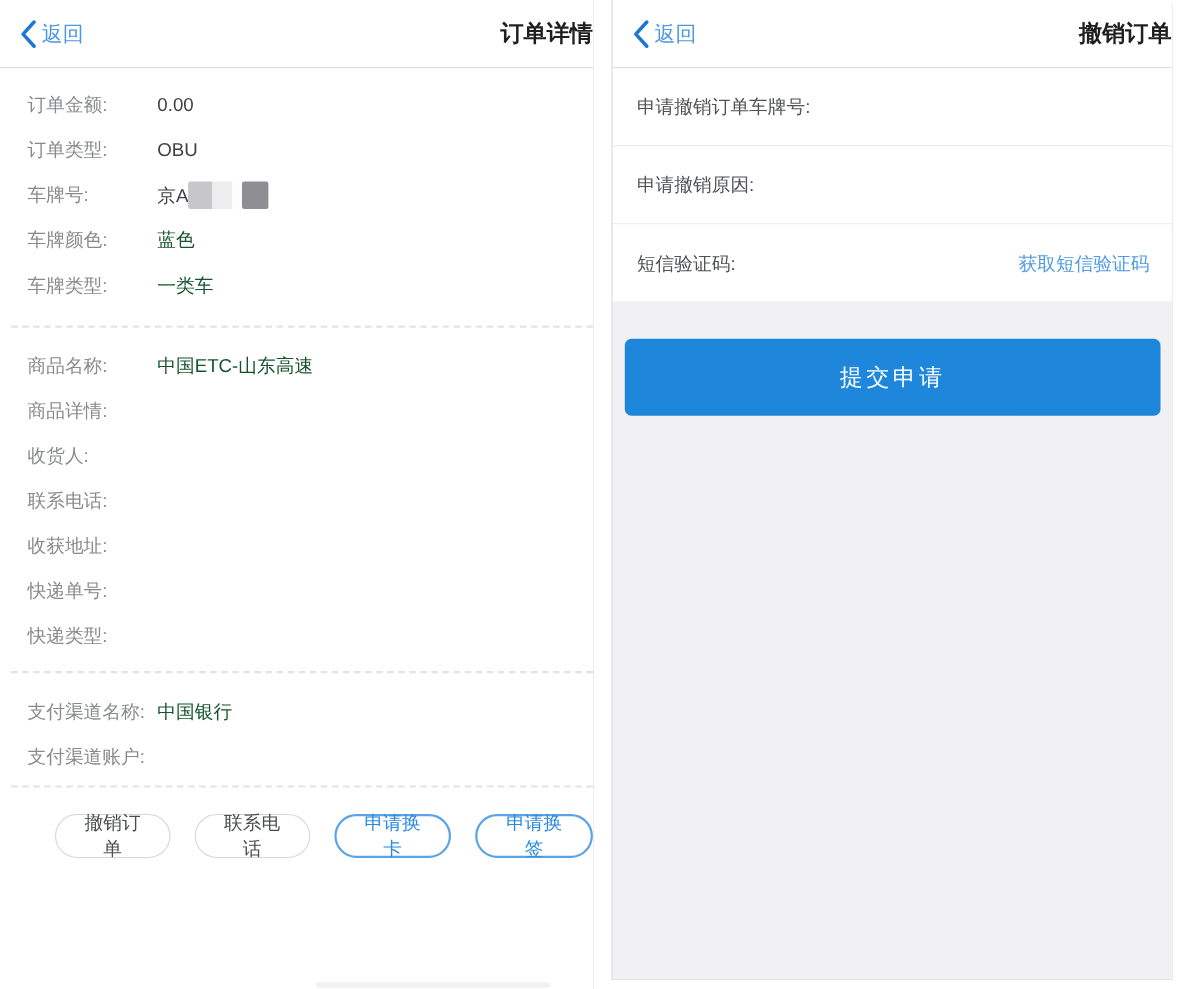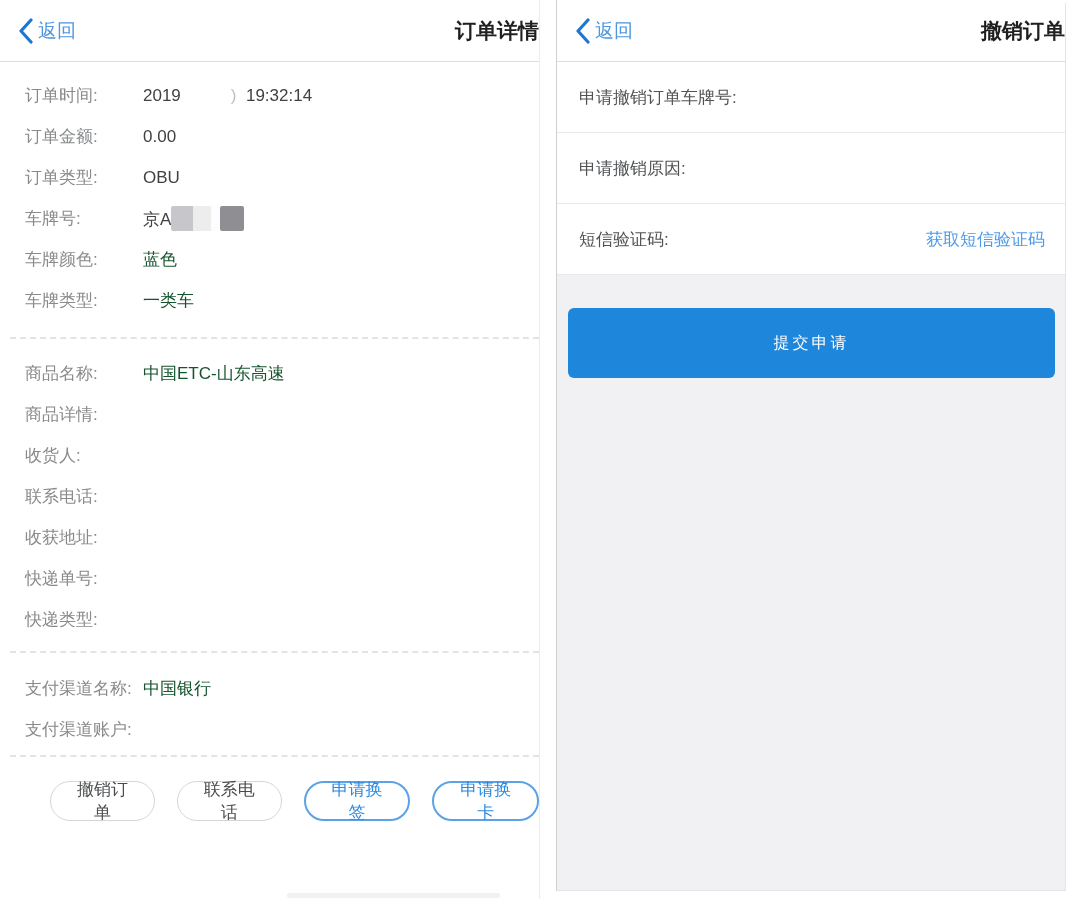--- a/index.html
+++ b/index.html
@@ -59,47 +59,41 @@
   .home-bar { position:absolute; left:287px; bottom:1px; width:213px; height:5px;
               background:#f1f1f4; border-radius:3px; }
 
   
   .rrow { height:71px; flex:none; display:flex; align-items:center; justify-content:space-between;
           padding:0 20px 0 22px; border-bottom:1px solid #e8e8eb; background:#fff; font-size:17px; }
   .rlabel { color:#505254; }
   .sms-link { color:#4f9ae6; background:none; border:none; font-size:17px; cursor:pointer; font-family:inherit; }
   .grey-area { flex:1; background:#f1f1f4; padding:33px 10px 0 11px; }
   .submit { display:block; width:100%; height:70px; border:none; border-radius:6px;
-            background:#1e87dc; color:#fff; font-size:16px; letter-spacing:3px; cursor:pointer; font-family:inherit; }
+            background:#1e87dc; color:#fff; font-size:21px; letter-spacing:3px; cursor:pointer; font-family:inherit; }
 </style>
 </head>
 <body>
 
 <div class="stage">
 
   <section class="panel left">
     <header class="appbar">
       <button class="back">
         <svg width="16" height="26" viewBox="0 0 16 26">
           <polyline points="13,2 3,13 13,24" fill="none" stroke="#1c77d2" stroke-width="3.2" stroke-linecap="round" stroke-linejoin="round"></polyline>
         </svg>
         <span class="back-label">返回</span>
       </button>
       <div class="title">订单详情</div>
     </header>
 
     <div class="content">
 
 
-      <div class="frow">
-        <span class="flabel">订单时间:</span>
-        <span class="fvalue">
-          <span>2019</span><span class="timegap"></span><span class="paren">)</span>&nbsp;&nbsp;<span>19:32:14</span>
-        </span>
-      </div>
 
       <div class="frow">
         <span class="flabel">订单金额:</span>
         <span class="fvalue">0.00</span>
       </div>
 
       <div class="frow">
         <span class="flabel">订单类型:</span>
         <span class="fvalue">OBU</span>
       </div>
@@ -173,22 +167,22 @@
       <div class="frow">
         <span class="flabel">支付渠道账户:</span>
         <span class="fvalue"></span>
       </div>
 
       <div class="dashed d3"></div>
 
       <div class="actions">
         <button class="pill grey">撤销订单</button>
         <button class="pill grey">联系电话</button>
+        <button class="pill blue">申请换卡</button>
         <button class="pill blue">申请换签</button>
-        <button class="pill blue">申请换卡</button>
       </div>
     </div>
 
     <div class="home-bar"></div>
   </section>
 
   <section class="panel right">
     <header class="appbar">
       <button class="back">
         <svg width="16" height="26" viewBox="0 0 16 26">

